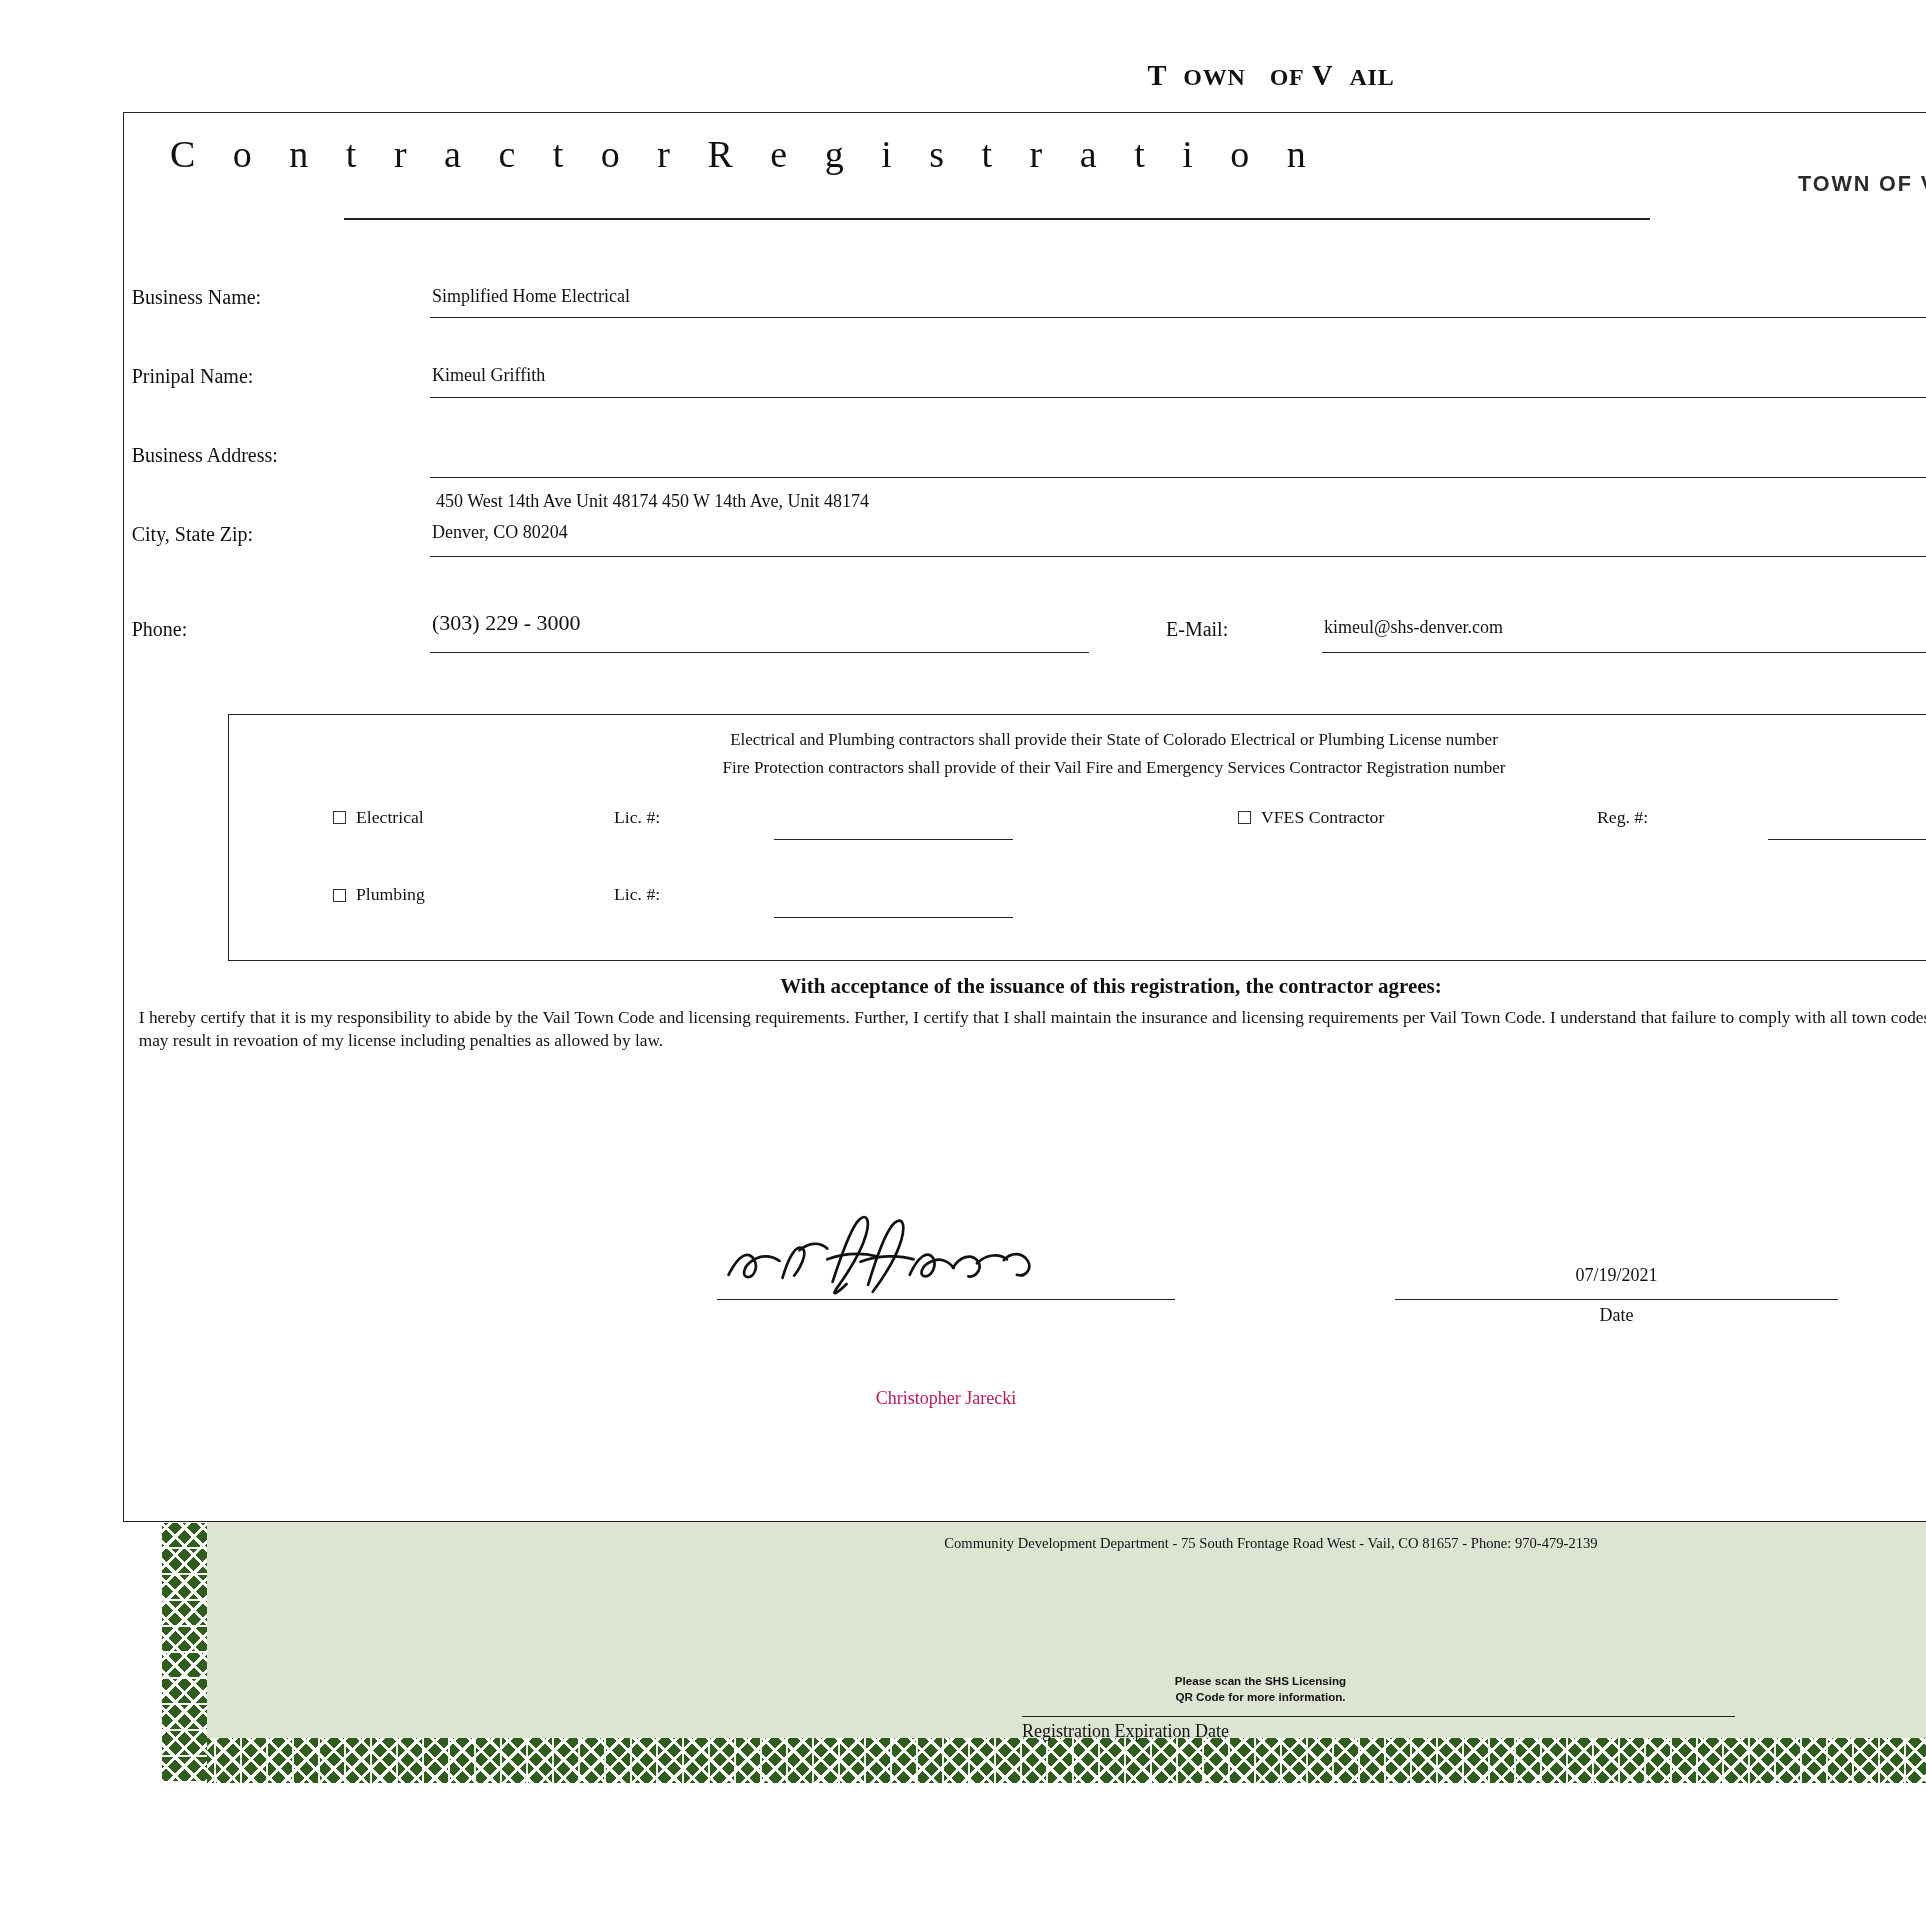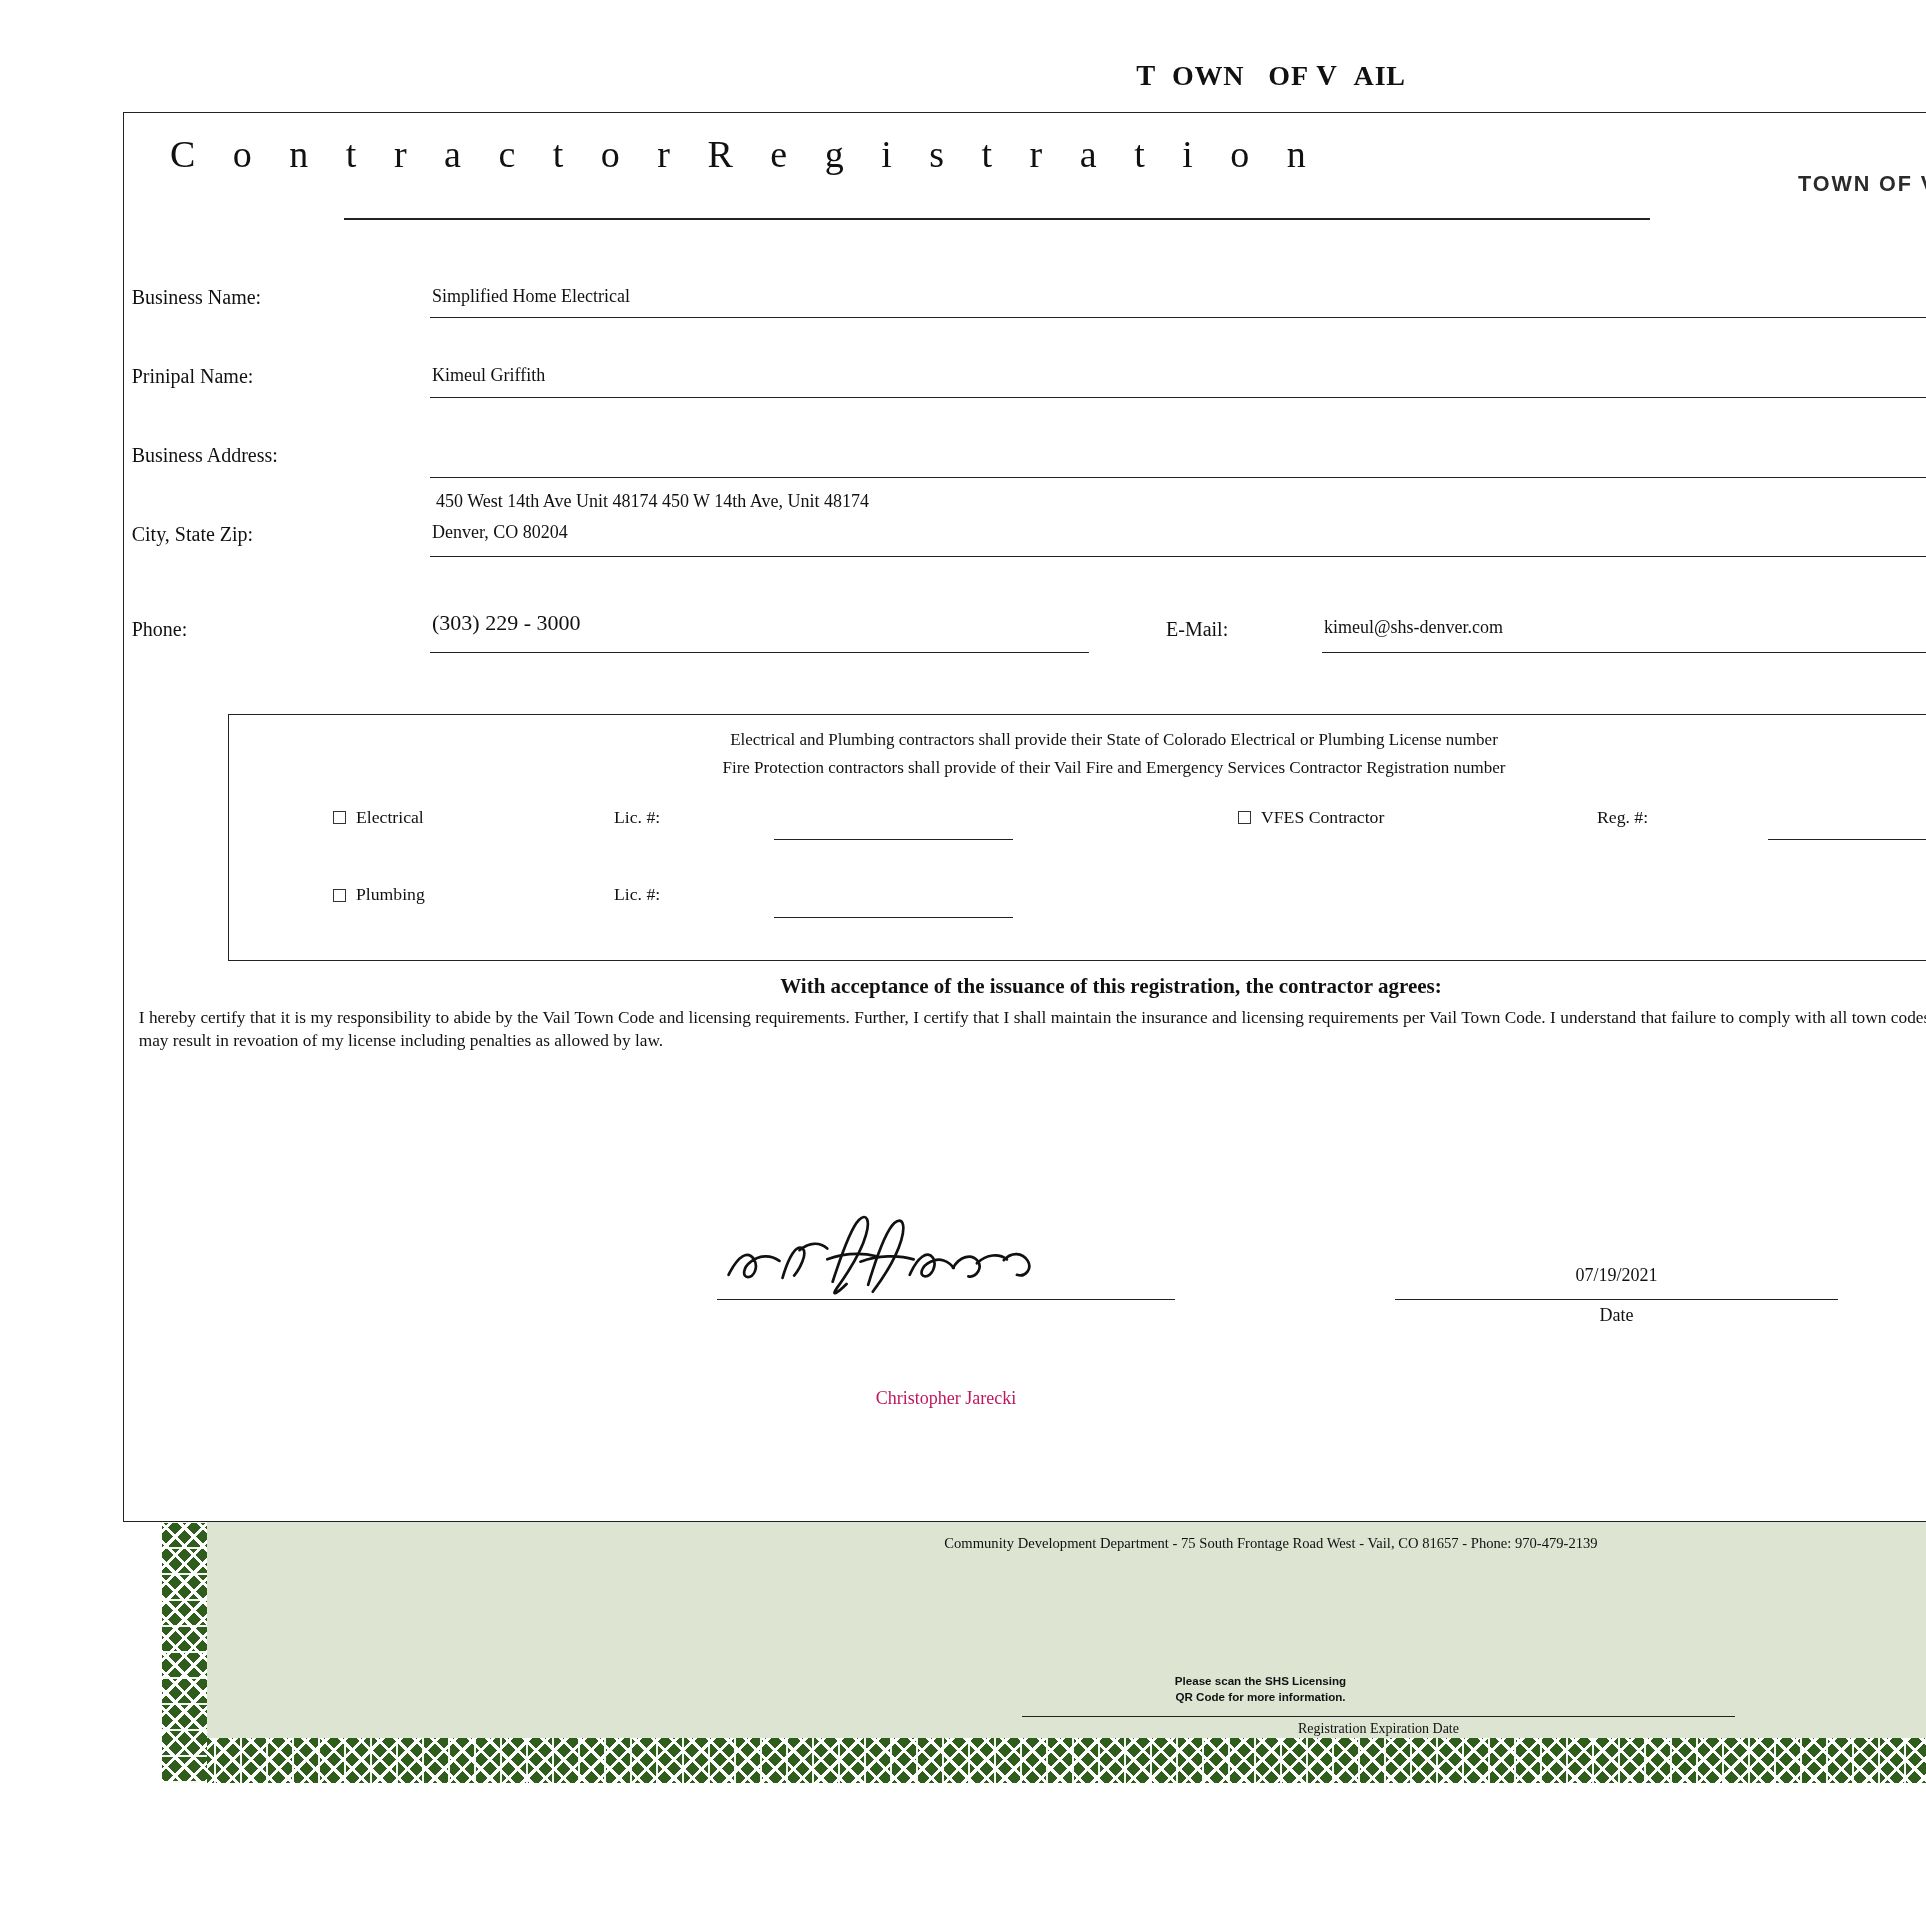--- a/index.html
+++ b/index.html
@@ -72,21 +72,21 @@
     justify-content: center;
   }
   .town-of-vail-heading {
     font-family: "Liberation Serif", serif;
     font-weight: bold;
     font-size: 28.5px;
     letter-spacing: 0.8px;
     color: #111111;
   }
   .town-of-vail-heading .sc {
-    font-size: 28px;
+    font-size: 24px;
     margin-left: 16px;
   }
 
   .cert-card {
     position: absolute;
     left: 123px;
     top: 112px;
     width: 1976px;
     height: 1410px;
     background: #ffffff;
@@ -261,22 +261,22 @@
     top: 1603px;
     width: 713px;
     height: 1.2px;
     background: #222222;
   }
   .exp-label {
     position: absolute;
     left: 898px;
     top: 1608px;
     width: 713px;
-    text-align: center;
-    font-size: 14px;
+    text-align: left;
+    font-size: 18px;
     color: #111111;
   }
 
   .footer {
     position: absolute;
     left: 45px;
     right: 45px;
     top: 1535px;
     text-align: center;
     font-size: 14.6px;

